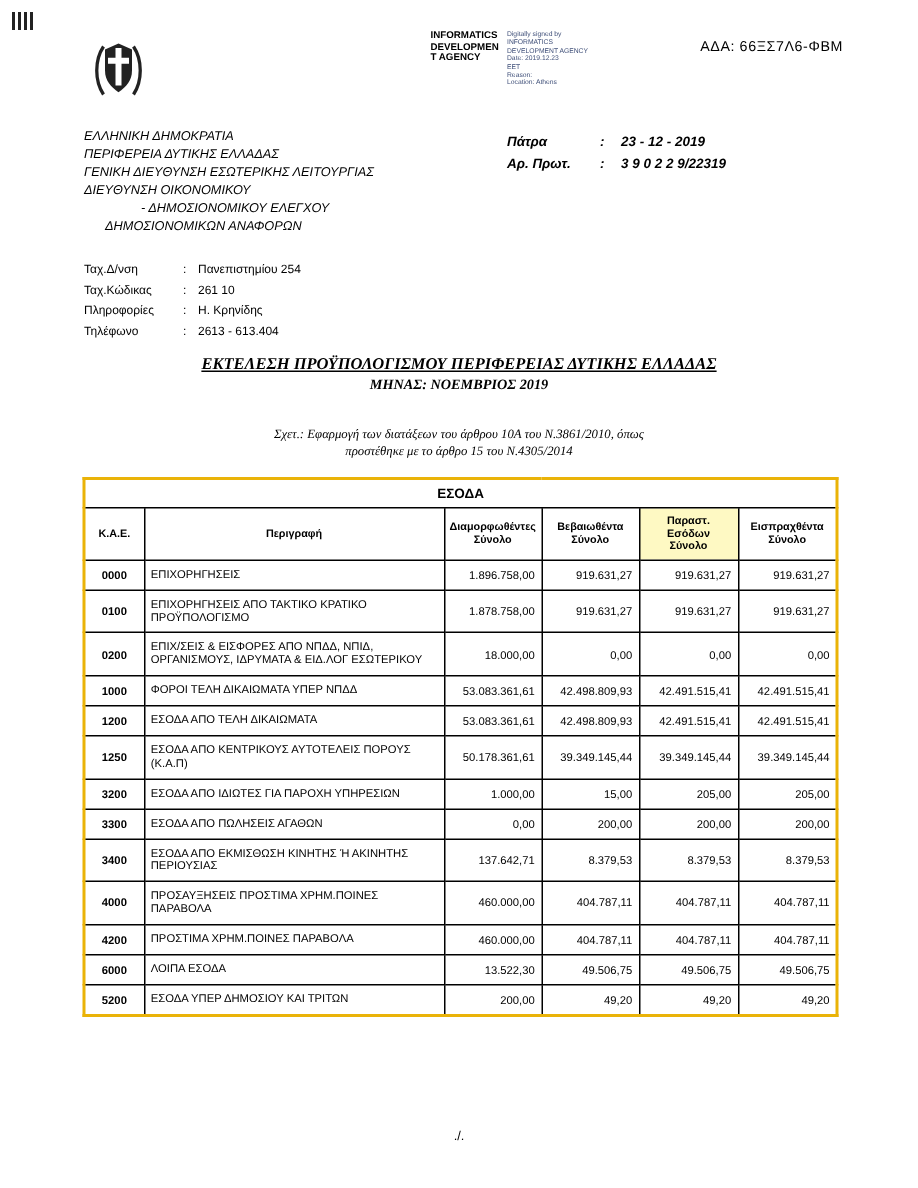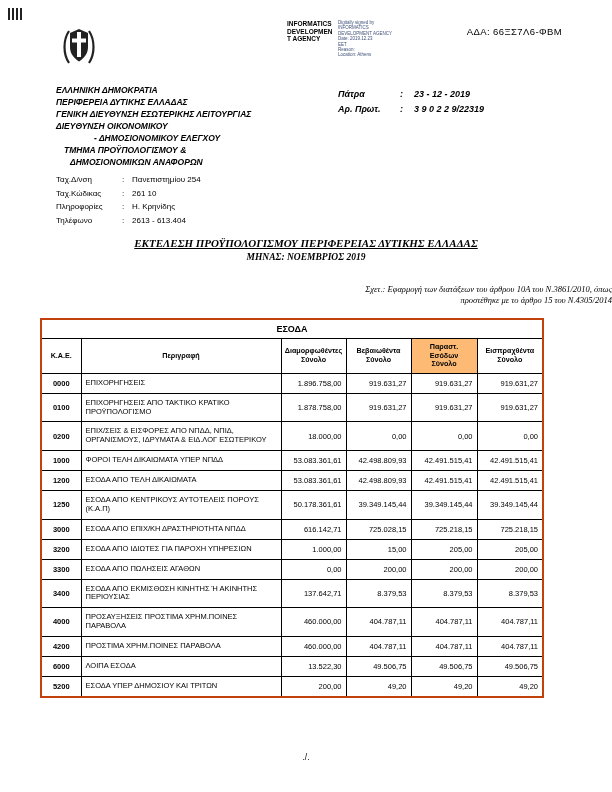--- a/index.html
+++ b/index.html
@@ -10,45 +10,45 @@
     font-family:"Liberation Sans", sans-serif;
     overflow:hidden;
   }
   .corner-mark { position:absolute; left:8px; top:8px; width:16px; height:12px;
     background:repeating-linear-gradient(90deg,#222 0 2px,#fff 2px 4px); }
   .ada { position:absolute; top:13px; right:50px; font-size:9.5px; letter-spacing:.4px; color:#000;margin-top:13px; }
   .stamp { position:absolute; left:287px; top:20px; width:140px; display:flex; gap:5px; align-items:flex-start; }
   .stamp-agency { font-weight:bold; font-size:6.5px; line-height:7.5px; white-space:pre-line; color:#000; width:46px; }
   .stamp-details { font-size:4.5px; line-height:5.4px; white-space:pre-line; color:#41517a; }
   .emblem { position:absolute; left:60px; top:26px; width:38px; height:42px; }
-  .hdr-left { position:absolute; left:56px; top:84px; font-style:italic; font-weight:bold;
+  .hdr-left { position:absolute; left:56px; top:84px; font-style:italic; font-weight:normal;
     font-size:8.5px; line-height:12px; color:#000; }
   .hdr-left .ind-dash { padding-left:2px;margin-left:36px; }
   .hdr-left .ind1 { padding-left:8px; }
   .hdr-left .ind2 { padding-left:14px; }
   .contact { position:absolute; left:56px; top:173px; font-size:8px; line-height:13.5px; color:#000; }
   .contact .row { display:grid; grid-template-columns:66px 10px auto; }
   .hdr-right { position:absolute; left:338px; top:87px; font-weight:bold; font-style:italic;
     font-size:9px; line-height:15px; color:#000; }
   .hdr-right .row { display:grid; grid-template-columns:62px 14px auto; }
   .doc-title { position:absolute; top:237px; left:0; width:100%; text-align:center;
     font-family:"Liberation Serif", serif; font-weight:bold; font-style:italic;
     font-size:11px; text-decoration:underline; color:#000; }
   .doc-subtitle { position:absolute; top:252px; left:0; width:100%; text-align:center;
     font-family:"Liberation Serif", serif; font-weight:bold; font-style:italic; font-size:9.5px; color:#000; }
-  .refnote { position:absolute; top:284px; left:0; width:100%; text-align:right;
+  .refnote { position:absolute; top:284px; left:0; width:100%; text-align:center;
     font-family:"Liberation Serif", serif; font-style:italic; font-size:8.5px; line-height:11px; color:#000; }
-  table.rev { position:absolute; left:40px; top:318px; width:502px;
+  table.rev { position:absolute; left:55px; top:318px; width:502px;
     border-collapse:collapse; table-layout:fixed; font-size:7.5px; color:#000;
-    border:2px solid #c2410c; }
+    border:2px solid #eab308; }
   table.rev th, table.rev td { border:1px solid #000; vertical-align:middle; }
   th.tbl-title { font-size:9px; font-weight:bold; text-align:center; padding:4px 0; }
   th.col-h { font-weight:bold; font-size:7.2px; line-height:8.6px; text-align:center;
     padding:4px 1px; white-space:pre-line; }
-  th.shaded { background:#fdba74; }
+  th.shaded { background:#fef9c3; }
   td.c-kae { text-align:center; padding:5px 2px; font-weight:bold; }
   td.c-desc { text-align:left; padding:5px 4px; line-height:8.8px; }
   td.c-num { text-align:right; padding:5px 4px 5px 2px; }
   .footer { position:absolute; top:752px; left:0; width:100%; text-align:center;
     font-size:8.5px; color:#000; }
 </style>
 </head>
 <body>
 
 <div class="page">
@@ -79,21 +79,20 @@
       <rect x="12" y="12.5" width="14" height="4" fill="#fff"></rect>
     </svg>
   </div>
 
   <div class="hdr-left">
     <div>ΕΛΛΗΝΙΚΗ  ΔΗΜΟΚΡΑΤΙΑ</div>
     <div>ΠΕΡΙΦΕΡΕΙΑ ΔΥΤΙΚΗΣ ΕΛΛΑΔΑΣ</div>
     <div>ΓΕΝΙΚΗ ΔΙΕΥΘΥΝΣΗ ΕΣΩΤΕΡΙΚΗΣ ΛΕΙΤΟΥΡΓΙΑΣ</div>
     <div>ΔΙΕΥΘΥΝΣΗ ΟΙΚΟΝΟΜΙΚΟΥ</div>
     <div class="ind-dash">-   ΔΗΜΟΣΙΟΝΟΜΙΚΟΥ ΕΛΕΓΧΟΥ</div>
-    <div class="ind1">ΤΜΗΜΑ ΠΡΟΫΠΟΛΟΓΙΣΜΟΥ &amp;</div>
     <div class="ind2">ΔΗΜΟΣΙΟΝΟΜΙΚΩΝ ΑΝΑΦΟΡΩΝ</div>
   </div>
 
   <div class="contact">
     <div class="row">
       <span>Ταχ.Δ/νση</span>
       <span>:</span>
       <span>Πανεπιστημίου 254</span>
     </div>
     <div class="row">
@@ -204,28 +203,20 @@
         </tr>
         <tr>
           <td class="c-kae">1250</td>
           <td class="c-desc">ΕΣΟΔΑ ΑΠΟ ΚΕΝΤΡΙΚΟΥΣ ΑΥΤΟΤΕΛΕΙΣ ΠΟΡΟΥΣ (Κ.Α.Π)</td>
           <td class="c-num">50.178.361,61</td>
           <td class="c-num">39.349.145,44</td>
           <td class="c-num">39.349.145,44</td>
           <td class="c-num">39.349.145,44</td>
         </tr>
         <tr>
-          <td class="c-kae">3000</td>
-          <td class="c-desc">ΕΣΟΔΑ ΑΠΟ ΕΠΙΧ/ΚΗ ΔΡΑΣΤΗΡΙΟΤΗΤΑ ΝΠΔΔ</td>
-          <td class="c-num">616.142,71</td>
-          <td class="c-num">725.028,15</td>
-          <td class="c-num">725.218,15</td>
-          <td class="c-num">725.218,15</td>
-        </tr>
-        <tr>
           <td class="c-kae">3200</td>
           <td class="c-desc">ΕΣΟΔΑ ΑΠΟ ΙΔΙΩΤΕΣ ΓΙΑ ΠΑΡΟΧΗ ΥΠΗΡΕΣΙΩΝ</td>
           <td class="c-num">1.000,00</td>
           <td class="c-num">15,00</td>
           <td class="c-num">205,00</td>
           <td class="c-num">205,00</td>
         </tr>
         <tr>
           <td class="c-kae">3300</td>
           <td class="c-desc">ΕΣΟΔΑ ΑΠΟ ΠΩΛΗΣΕΙΣ ΑΓΑΘΩΝ</td>

